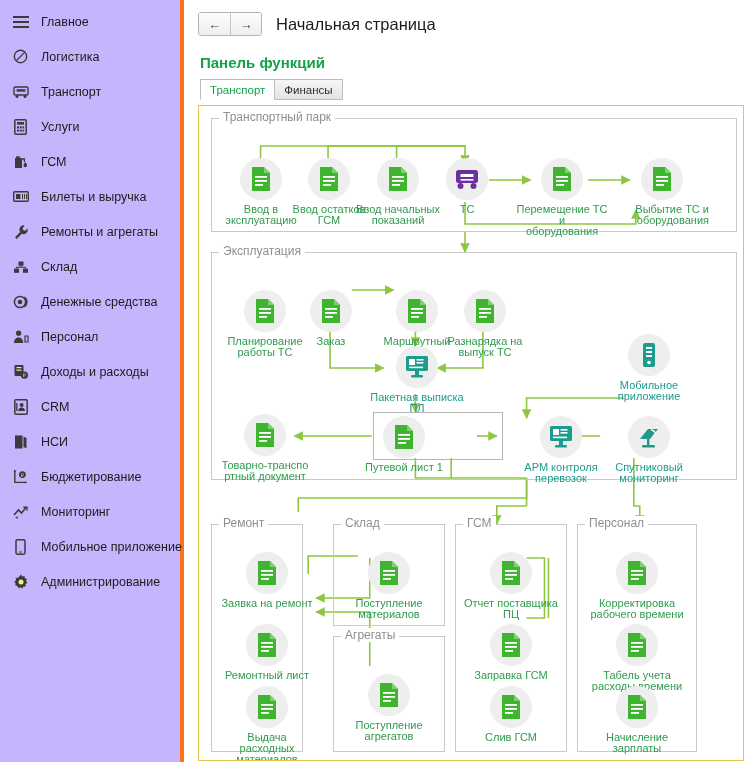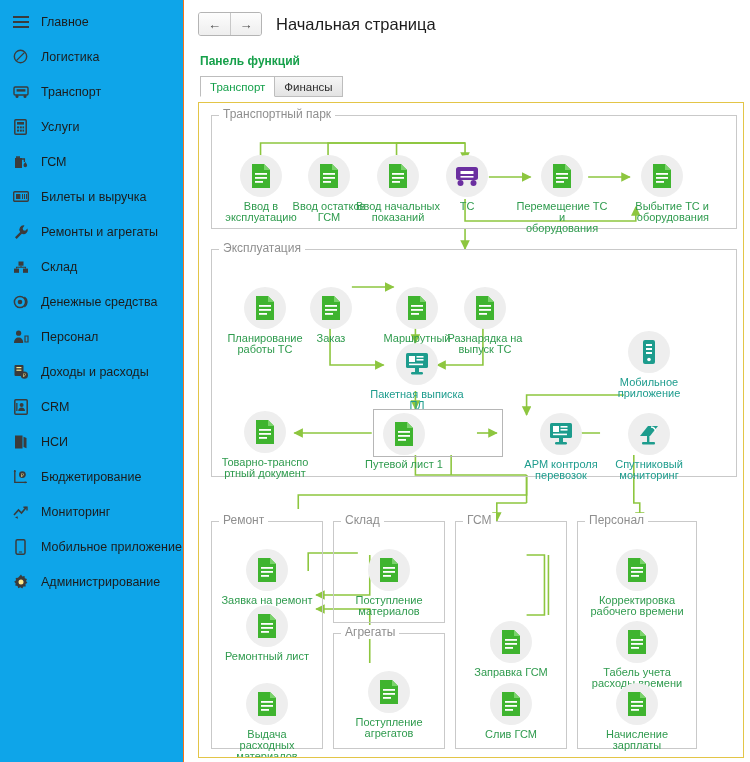--- a/index.html
+++ b/index.html
@@ -9,22 +9,22 @@
     background:#ffffff;
     font-size:12px;
     color:#1e1e1e;
     overflow:hidden;
   }
   #app { display:flex; width:750px; height:762px; }
 
   
   #sidebar {
     width:184px;
-    background:#0ea5e9;
-    border-right:1px solid #f97316;
+    background:#c4b5fd;
+    border-right:4px solid #f97316;
     padding-top:4px;
     flex:0 0 184px;
   }
   .side-item {
     display:flex;
     align-items:center;
     height:35px;
     padding-left:12px;
     cursor:default;
     gap:12px;
@@ -45,21 +45,21 @@
   .navbtn {
     width:31px; height:22px;
     display:flex; align-items:center; justify-content:center;
     background:linear-gradient(#fdfdfd,#eeeeee);
     color:#4a4a4a; font-size:13px; cursor:pointer;
   }
   .navbtn + .navbtn { border-left:1px solid #c8c8c8; }
   .page-title { font-size:16.5px; color:#1c1c1c; }
 
   .panel-heading {
-    color:#16a04a; font-size:12px; font-weight:bold;
+    color:#16a04a; font-size:15px; font-weight:bold;
     margin:14px 0 8px 2px;
   }
   .tabs { display:flex; margin-left:2px; }
   .tab {
     border:1px solid #bdbdbd; height:21px; padding:0 9px;
     display:flex; align-items:center; font-size:11.5px;
     background:linear-gradient(#f6f6f6,#e3e3e3); color:#2c2c2c; cursor:pointer;
   }
   .tab.active { background:#ffffff; color:#13a04a; border-bottom-color:#ffffff; }
   .tab + .tab { border-left:none; }
@@ -404,21 +404,21 @@
         <div class="group" style="left:12px; top:12px; width:526px; height:114px;">
           <div class="glabel">Транспортный парк</div>
         </div>
 
         <div class="group" style="left:12px; top:146px; width:526px; height:228px;">
           <div class="glabel">Эксплуатация</div>
         </div>
 
         <div class="subbox" style="left:174px; top:306px; width:130px; height:48px;"></div>
 
-        <div class="group" style="left:12px; top:418px; width:112px; height:228px;text-align:right;">
+        <div class="group" style="left:12px; top:418px; width:92px; height:228px;text-align:right;">
           <div class="glabel">Ремонт</div>
         </div>
 
         <div class="group" style="left:134px; top:418px; width:112px; height:102px;">
           <div class="glabel">Склад</div>
         </div>
 
         <div class="group" style="left:134px; top:530px; width:112px; height:116px;">
           <div class="glabel">Агрегаты</div>
         </div>
@@ -691,21 +691,21 @@
                 <g fill="#ffffff">
                   <rect x="5" y="10" width="12" height="1.8"></rect>
                   <rect x="5" y="14" width="12" height="1.8"></rect>
                   <rect x="5" y="18" width="8" height="1.8"></rect>
                 </g>
               </svg>
           </div>
           <div class="nlabel">Заявка на ремонт</div>
         </div>
 
-        <div class="node" style="left:68px; top:502px;text-align:center;">
+        <div class="node" style="left:68px; top:518px;text-align:center;">
           <div class="disc">
             <svg width="22" height="26" viewBox="0 0 22 26">
                 <path d="M2 1 h12 l6 6 v18 h-18 z" fill="#3fb42f"></path>
                 <path d="M14 1 v6 h6 z" fill="#7ad36b"></path>
                 <g fill="#ffffff">
                   <rect x="5" y="10" width="12" height="1.8"></rect>
                   <rect x="5" y="14" width="12" height="1.8"></rect>
                   <rect x="5" y="18" width="8" height="1.8"></rect>
                 </g>
               </svg>
@@ -755,20 +755,34 @@
                   <rect x="5" y="10" width="12" height="1.8"></rect>
                   <rect x="5" y="14" width="12" height="1.8"></rect>
                   <rect x="5" y="18" width="8" height="1.8"></rect>
                 </g>
               </svg>
           </div>
           <div class="nlabel">Поступление
 агрегатов</div>
         </div>
 
+        <div class="node" style="left:312px; top:446px;">
+          <div class="disc">
+            <svg width="22" height="26" viewBox="0 0 22 26">
+                <path d="M2 1 h12 l6 6 v18 h-18 z" fill="#3fb42f"></path>
+                <path d="M14 1 v6 h6 z" fill="#7ad36b"></path>
+                <g fill="#ffffff">
+                  <rect x="5" y="10" width="12" height="1.8"></rect>
+                  <rect x="5" y="14" width="12" height="1.8"></rect>
+                  <rect x="5" y="18" width="8" height="1.8"></rect>
+                </g>
+              </svg>
+          </div>
+          <div class="nlabel">Отчет поставщика ПЦ</div>
+        </div>
 
         <div class="node" style="left:312px; top:518px;">
           <div class="disc">
             <svg width="22" height="26" viewBox="0 0 22 26">
                 <path d="M2 1 h12 l6 6 v18 h-18 z" fill="#3fb42f"></path>
                 <path d="M14 1 v6 h6 z" fill="#7ad36b"></path>
                 <g fill="#ffffff">
                   <rect x="5" y="10" width="12" height="1.8"></rect>
                   <rect x="5" y="14" width="12" height="1.8"></rect>
                   <rect x="5" y="18" width="8" height="1.8"></rect>

